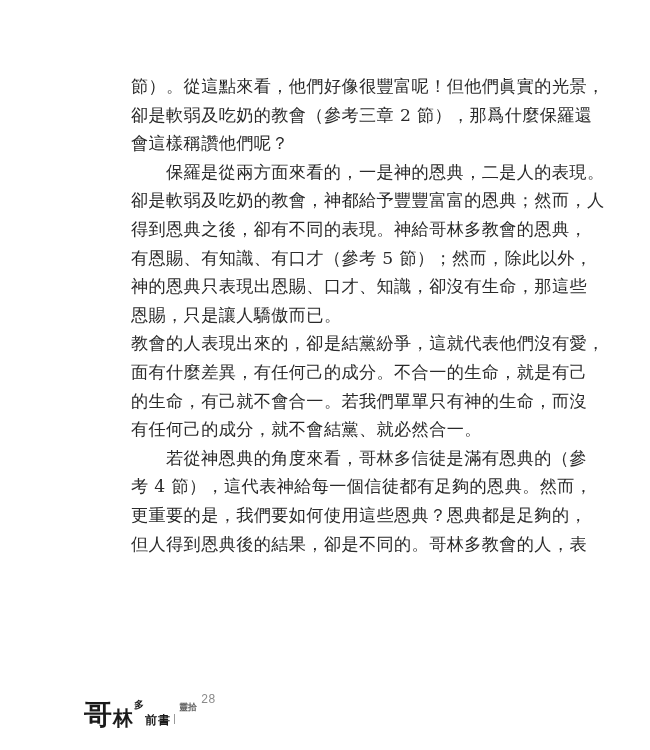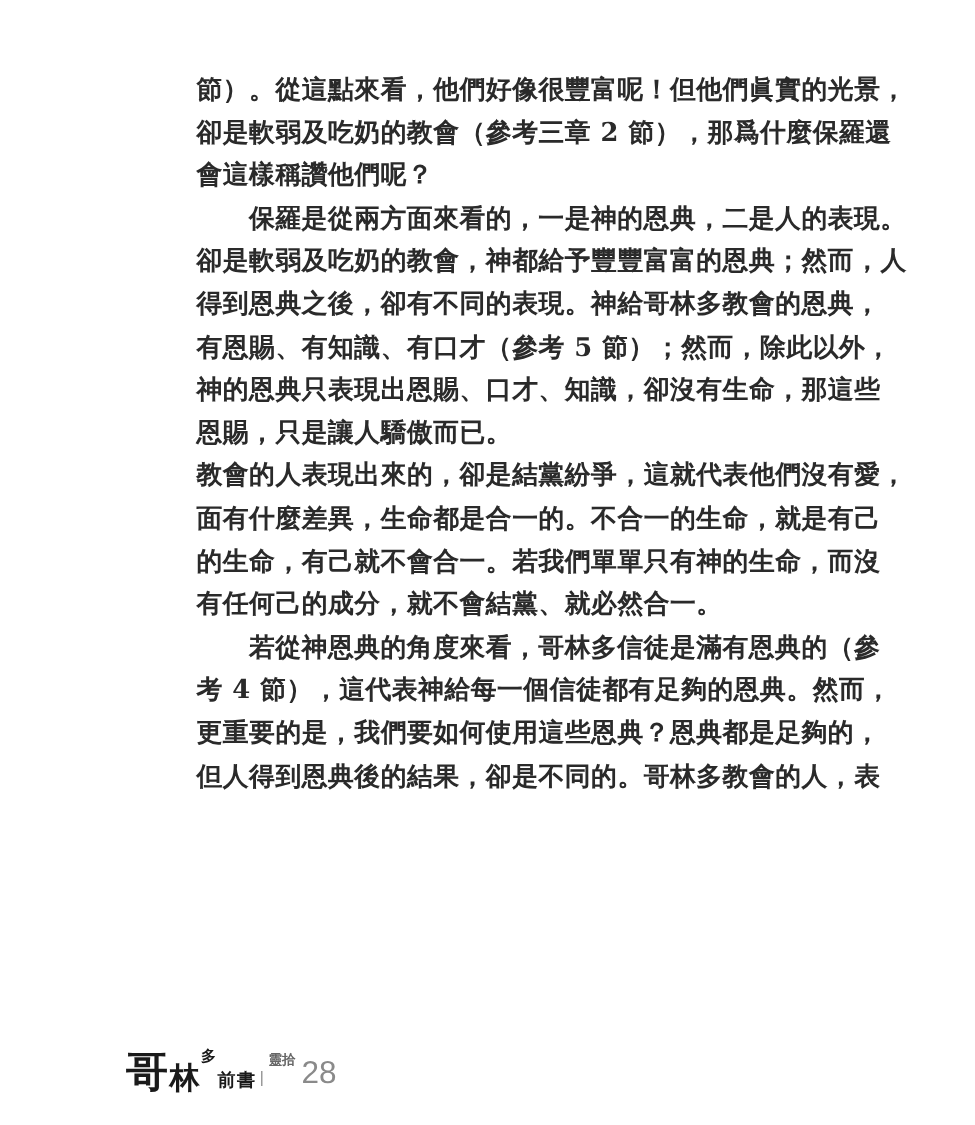--- a/index.html
+++ b/index.html
@@ -11,23 +11,22 @@
       width: 650px;
       height: 750px;
       position: relative;
       overflow: hidden;
       font-family: "DejaVu Serif", "Liberation Serif", serif;
       color: #2a2a2a;
     }
     .page-body {
       position: absolute;
       left: 131px;
-      top: 46px;
+      top: 72px;
       width: 392px;
-      font-weight: bold;
     }
     .line {
       height: 28.6px;
       line-height: 28.6px;
       font-size: 17.2px;
       white-space: nowrap;
       letter-spacing: 0.35px;
     }
     .line.indent {
       padding-left: 35px;
@@ -77,43 +76,43 @@
       margin: 0 4px 5px 4px;
     }
     .section-label {
       font-size: 9px;
       line-height: 12px;
       color: #666;
       margin-bottom: 16px;
       font-weight: bold;
     }
     .page-number {
-      font-family: Liberation Sans, sans-serif;
-      font-size: 21px;
+      font-family: Liberation Mono, monospace;
+      font-size: 12px;
       line-height: 20px;
       color: #8a8a8a;
       margin-left: 4px;
-      margin-bottom: 3px;
+      margin-bottom: 19px;
     }
   </style>
 </head>
 <body>
 
 <div class="page-body">
   <div class="line">節）。從這點來看，他們好像很豐富呢！但他們眞實的光景，</div>
   <div class="line">卻是軟弱及吃奶的教會（參考三章 2 節），那爲什麼保羅還</div>
   <div class="line">會這樣稱讚他們呢？</div>
   <div class="line indent">保羅是從兩方面來看的，一是神的恩典，二是人的表現。</div>
   <div class="line">卻是軟弱及吃奶的教會，神都給予豐豐富富的恩典；然而，人</div>
   <div class="line">得到恩典之後，卻有不同的表現。神給哥林多教會的恩典，</div>
   <div class="line">有恩賜、有知識、有口才（參考 5 節）；然而，除此以外，</div>
   <div class="line">神的恩典只表現出恩賜、口才、知識，卻沒有生命，那這些</div>
   <div class="line">恩賜，只是讓人驕傲而已。</div>
   <div class="line">教會的人表現出來的，卻是結黨紛爭，這就代表他們沒有愛，</div>
-  <div class="line">面有什麼差異，生命都是合一的。不合一的生命，就是有己</div>
+  <div class="line">面有什麼差異，有任何己的成分。不合一的生命，就是有己</div>
   <div class="line">的生命，有己就不會合一。若我們單單只有神的生命，而沒</div>
   <div class="line">有任何己的成分，就不會結黨、就必然合一。</div>
   <div class="line indent">若從神恩典的角度來看，哥林多信徒是滿有恩典的（參</div>
   <div class="line">考 4 節），這代表神給每一個信徒都有足夠的恩典。然而，</div>
   <div class="line">更重要的是，我們要如何使用這些恩典？恩典都是足夠的，</div>
   <div class="line">但人得到恩典後的結果，卻是不同的。哥林多教會的人，表</div>
 </div>
 
 <div class="footer">
   <span class="title-big">哥</span>

